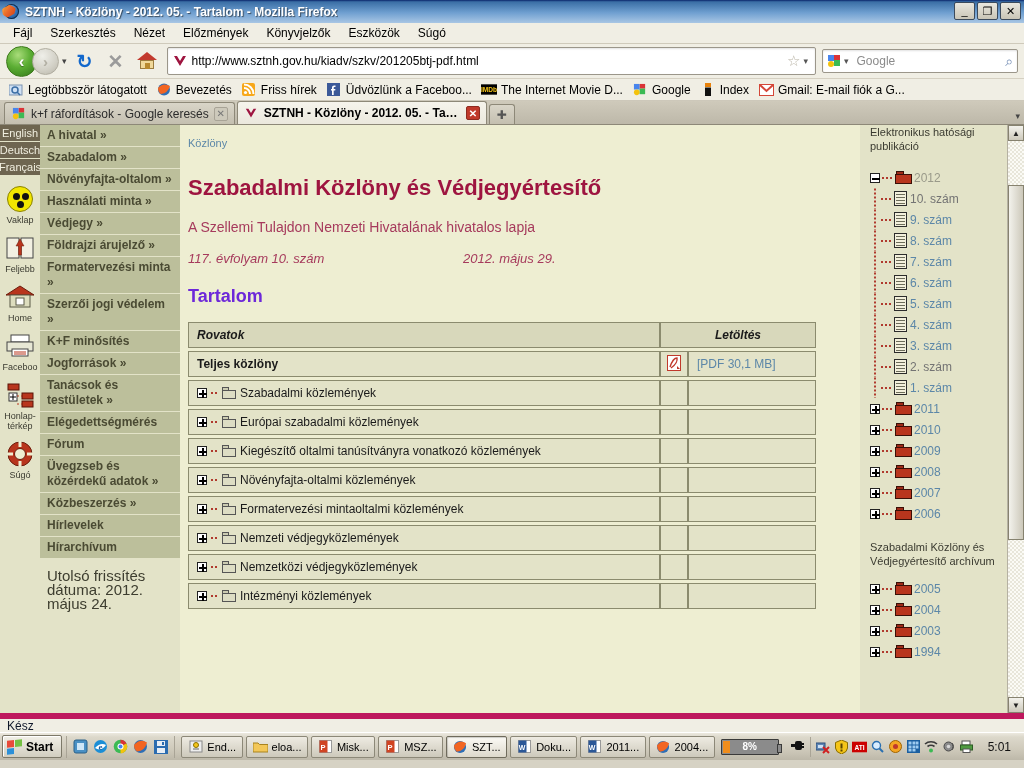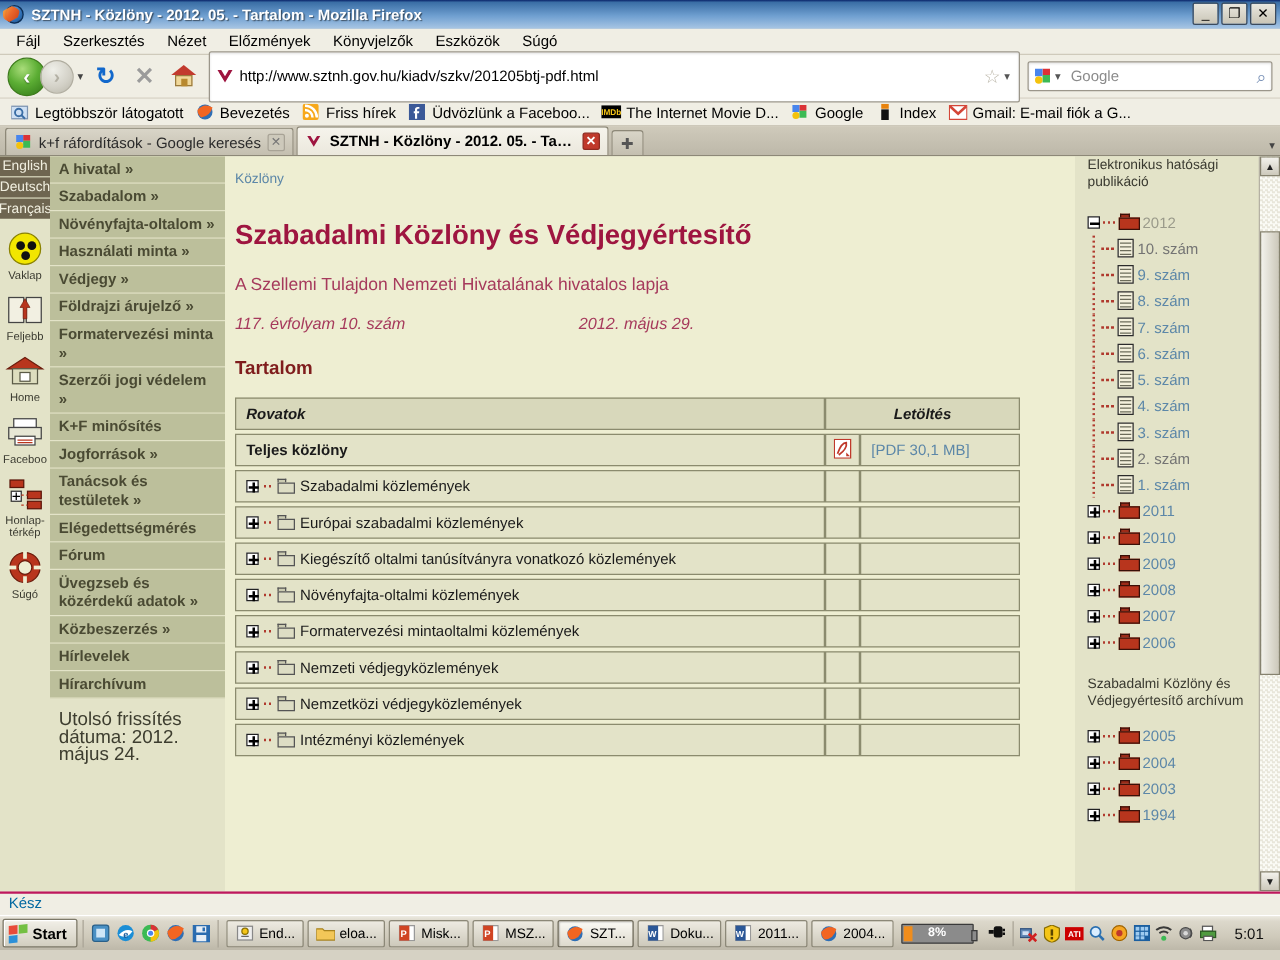--- a/index.html
+++ b/index.html
@@ -96,21 +96,21 @@
     border-left:10px solid transparent;border-right:10px solid transparent;
     border-bottom:8px solid #c23a2e;
   }
   .homeico .body {
     position:absolute;left:3px;top:8px;width:14px;height:9px;
     background:#f0d89a;border:1px solid #9b7b3e;
   }
   .homeico .door{position:absolute;left:8px;top:11px;width:5px;height:6px;background:#b8892f;}
 
   .urlbar {
-    flex: 1; height: 41px; margin-left: 7px;
+    flex: 1; height: 28px; margin-left: 7px;
     background: #fff; border: 1px solid #9b968a;
     border-radius: 2px; display:flex; align-items:center; padding: 0 4px;
     box-shadow: inset 0 1px 2px rgba(0,0,0,.12);
   }
   .sztnh-logo {
     width:16px;height:15px;margin-right:4px;flex:0 0 16px;
     position:relative;
   }
   .sztnh-logo svg { display:block; }
   .urltext { flex:1; font-size:12px; color:#000; white-space:nowrap; overflow:hidden; }
@@ -198,21 +198,21 @@
   }
   .lm-note{ font-size:15px;color:#3d3d2f;padding:10px 6px 0 7px;line-height:14px;font-weight:normal;}
 
   
   .maincol { flex:1; background:#eeeed2; padding: 12px 0 0 8px; overflow:hidden; position:relative; }
   .crumb { font-size:11px; color:#5c87a8; margin-bottom:26px; }
   .h1 { font-size:22px; color:#9e1540; font-weight:bold; margin:0 0 18px 0; letter-spacing:0px; }
   .sub { font-size:14px; color:#a63a5c; margin:0 0 16px 0; }
   .issueline { display:flex; font-size:13px; color:#a63a5c; font-style:italic; margin-bottom:20px; }
   .issueline .a{ width:275px; }
-  .h2 { font-size:15px; color:#7f1d1d; font-weight:bold; margin:0 0 12px 0; }
+  .h2 { font-size:18px; color:#6d28d9; font-weight:bold; margin:0 0 12px 0; }
 
   table.toc { border-collapse:separate; border-spacing:0 3px; width:628px; }
   table.toc th, table.toc td {
     background:#e3e3c8; border:1px solid #8b8b6e;
     font-size:12px; color:#1a1a1a;
   }
   table.toc th { font-style:italic; font-weight:bold; padding:5px 8px; background:#d8d8bb;}
   table.toc th.c1 { text-align:left; }
   table.toc th.c2 { text-align:center; }
   table.toc td.name { padding:5px 8px; height:25px; }
@@ -272,22 +272,22 @@
   }
   .vs-thumb{
     position:absolute;left:0;top:60px;width:16px;height:355px;
     background:linear-gradient(to right,#f3f2ec,#ccc8ba);
     border:1px solid #86826f;
   }
   .vs-bot{position:absolute;left:0;bottom:0;}
 
   
   .statusbar{
-    height:19px;background:#f0eee4;border-top:2px solid #be185d;
-    display:flex;padding-left:7px;font-size:12px;color:#0369a1;
+    height:19px;background:#f0eee4;border-top:6px solid #be185d;
+    display:flex;align-items:center;padding-left:7px;font-size:12px;color:#0f172a;
   }
 
   
   .taskbar{
     height:28px;
     background:linear-gradient(to bottom,#ece9df 0%,#dcd8cb 15%,#cfcabb 60%,#bdb8a9 100%);
     border-top:1px solid #fff;
     display:flex;align-items:center;padding:0 2px;gap:2px;
   }
   .startbtn{

